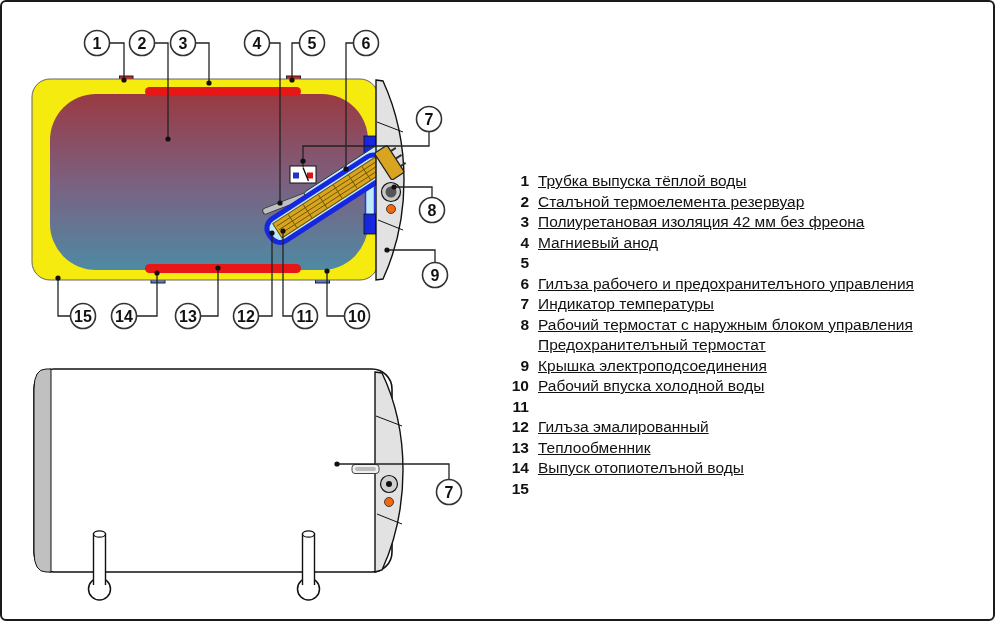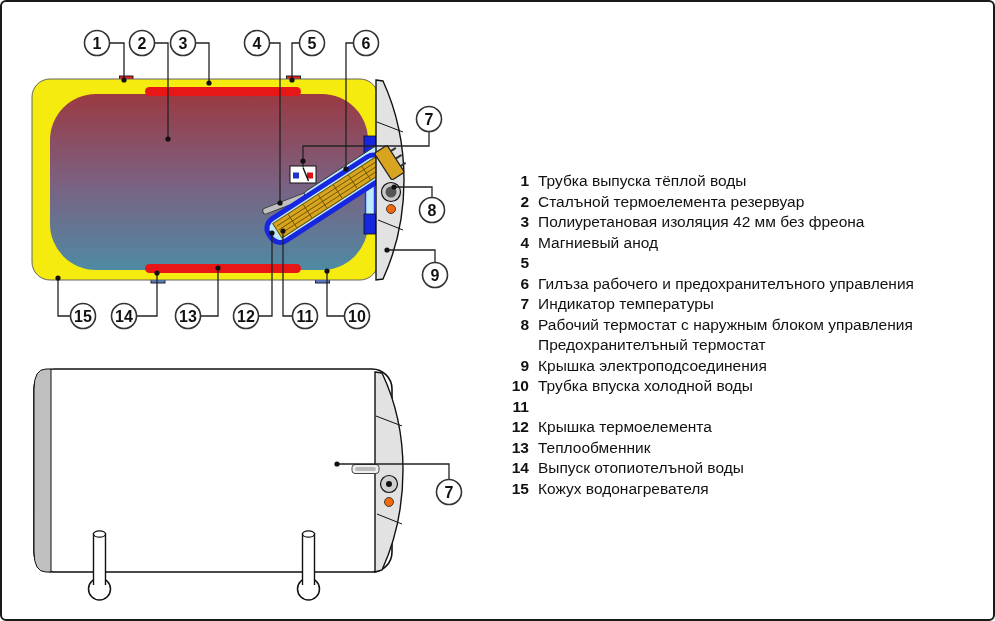--- a/index.html
+++ b/index.html
@@ -17,21 +17,21 @@
   .leader{fill:none;stroke:#222;stroke-width:1.3px;}
   .callout-circle{fill:#fff;stroke:#333;stroke-width:1.6px;}
   .callout-num{font:bold 16px "Liberation Sans",sans-serif;fill:#111;text-anchor:middle;}
   .anchor-dot{fill:#111;stroke:none;}
   .legend{
     position:absolute;left:503px;top:169px;width:486px;
     font-size:15.5px;line-height:20.5px;color:#111;
   }
   .legend-row{display:flex;align-items:flex-start;}
   .legend-num{flex:0 0 24px;text-align:right;font-weight:bold;margin-right:9px;}
-  .legend-text{white-space:nowrap;}
+  .legend-text{white-space:nowrap;text-decoration:underline;}
 </style>
 </head>
 <body>
 
 <div class="canvas">
   <svg width="995" height="621" viewBox="0 0 995 621">
     <defs>
       <linearGradient id="tankGrad" x1="0" y1="0" x2="0" y2="1">
         <stop offset="0" style="stop-color:var(--tank-top)"></stop>
         <stop offset="0.5" style="stop-color:var(--tank-mid)"></stop>
@@ -256,35 +256,34 @@
       <div class="legend-row">
         <span class="legend-num"></span>
         <span class="legend-text">Предохранителъный термостат</span>
       </div>
       <div class="legend-row">
         <span class="legend-num">9</span>
         <span class="legend-text">Крышка электроподсоединения</span>
       </div>
       <div class="legend-row">
         <span class="legend-num">10</span>
-        <span class="legend-text">Трубка впуска холодной воды</span>
+        <span class="legend-text">Рабочий впуска холодной воды</span>
       </div>
       <div class="legend-row">
         <span class="legend-num">11</span>
       </div>
       <div class="legend-row">
         <span class="legend-num">12</span>
-        <span class="legend-text">Крышка термоелемента</span>
+        <span class="legend-text">Гилъза эмалированный</span>
       </div>
       <div class="legend-row">
         <span class="legend-num">13</span>
         <span class="legend-text">Теплообменник</span>
       </div>
       <div class="legend-row">
         <span class="legend-num">14</span>
         <span class="legend-text">Выпуск отопиотелъной воды</span>
       </div>
       <div class="legend-row">
         <span class="legend-num">15</span>
-        <span class="legend-text">Кожух водонагревателя</span>
       </div>
     </div>
 </div>
 
 </body></html>

